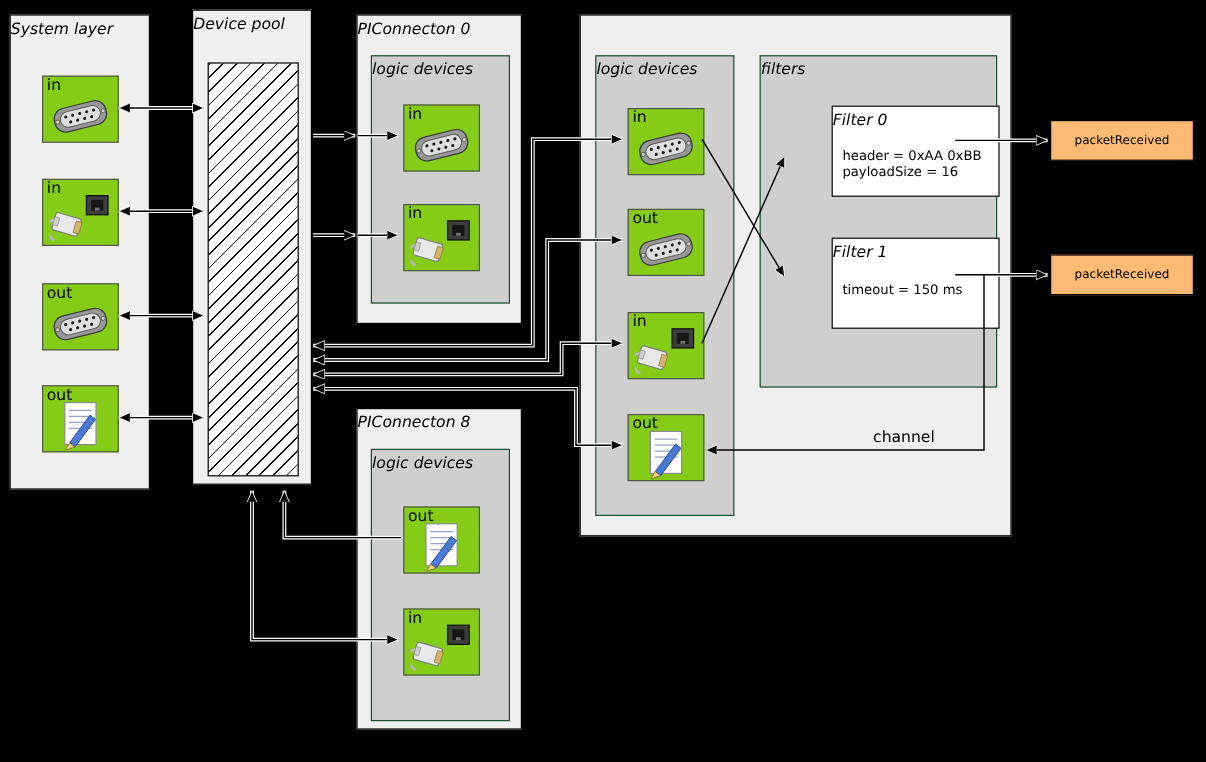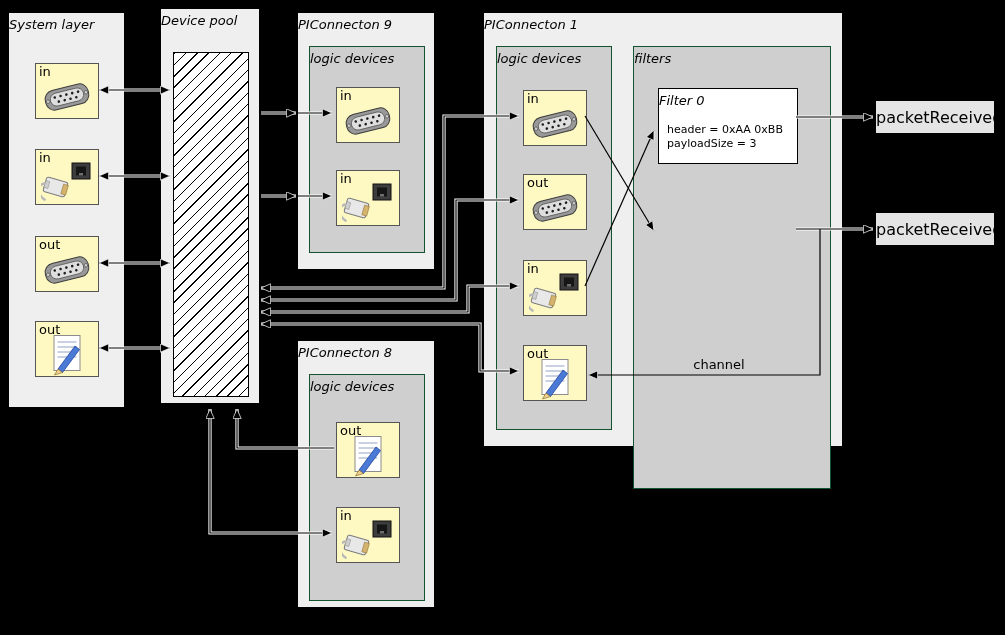--- a/index.html
+++ b/index.html
@@ -1,30 +1,30 @@
 <!DOCTYPE html>
 <html><head>
 <meta charset="utf-8">
 <style>
   html,body{margin:0;padding:0;background:#000;}
   .canvas{position:relative;width:1005px;height:635px;background:#000;
           font-family:"DejaVu Sans","Liberation Sans",sans-serif;color:#000;overflow:hidden;}
   .box{position:absolute;background:#efefef;border:1px solid #000;box-sizing:border-box;}
   .inner{position:absolute;background:#cfcfcf;border:1px solid #14532d;box-sizing:border-box;}
   .title{position:absolute;left:0;right:0;top:4px;text-align:left;font-size:13px;white-space:nowrap;font-style:italic;}
-  .tile{position:absolute;width:64px;height:56px;background:#fef9c3;border:1px solid #555;box-sizing:border-box;padding-left:48px;}
+  .tile{position:absolute;width:64px;height:56px;background:#84cc16;border:1px solid #555;box-sizing:border-box;padding-left:48px;}
   .tile-label{position:absolute;left:3px;top:0;font-size:13px;line-height:15px;}
   .tile-icon{position:absolute;left:4px;top:12px;width:54px;height:42px;}
   .hatch{position:absolute;border:1px solid #000;box-sizing:border-box;
          background:repeating-linear-gradient(135deg,#000 0px,#000 1px,#fff 1px,#fff 8px);}
-  .filter{position:absolute;background:#fff;border:1px solid #000;box-sizing:border-box;}
+  .filter{position:absolute;background:#fff;border:1px solid #000;box-sizing:border-box;margin-left:35px;}
   .filter-line{position:absolute;left:8px;font-size:11px;white-space:nowrap;text-align:center;}
-  .packet{position:absolute;width:120px;height:34px;background:#e5e5e5;border:1px solid #000;
-          box-sizing:border-box;display:flex;align-items:center;justify-content:flex-start;font-size:16px;}
-  .channel{position:absolute;font-size:13px;text-align:center;}
+  .packet{position:absolute;width:120px;height:34px;background:#fdba74;border:1px solid #000;
+          box-sizing:border-box;display:flex;align-items:center;justify-content:center;font-size:10px;}
+  .channel{position:absolute;font-size:13px;text-align:right;}
   #edge-layer{position:absolute;left:0;top:0;pointer-events:none;}
   .defs{position:absolute;width:0;height:0;overflow:hidden;}
 </style>
 </head>
 <body>
 
 <div class="canvas">
 
   <svg class="defs" aria-hidden="true">
     <symbol id="sym-serial" viewBox="0 0 52 42">
@@ -93,21 +93,21 @@
       <span class="tile-label">out</span>
     </div>
   </div>
 
   <div class="box" style="left:160px;top:8px;width:100px;height:396px">
     <div class="title">Device pool</div>
     <div class="hatch" style="left:12px;top:43px;width:76px;height:345px"></div>
   </div>
 
   <div class="box" style="left:297px;top:12px;width:138px;height:258px">
-    <div class="title">PIConnecton 9</div>
+    <div class="title">PIConnecton 0</div>
     <div class="inner" style="left:11px;top:33px;width:116px;height:207px">
       <div class="title">logic devices</div>
       <div class="tile" style="left:26px;top:40px">
         <svg class="tile-icon" viewBox="0 0 52 42">
             <use href="#sym-serial"></use>
           </svg>
         <span class="tile-label">in</span>
       </div>
       <div class="tile" style="left:26px;top:123px">
         <svg class="tile-icon" viewBox="0 0 52 42">
@@ -131,21 +131,20 @@
       <div class="tile" style="left:26px;top:132px">
         <svg class="tile-icon" viewBox="0 0 52 42">
             <use href="#sym-ethernet"></use>
           </svg>
         <span class="tile-label">in</span>
       </div>
     </div>
   </div>
 
   <div class="box" style="left:483px;top:12px;width:360px;height:435px">
-    <div class="title">PIConnecton 1</div>
 
     <div class="inner" style="left:12px;top:33px;width:116px;height:384px">
       <div class="title">logic devices</div>
       <div class="tile" style="left:26px;top:43px">
         <svg class="tile-icon" viewBox="0 0 52 42">
             <use href="#sym-serial"></use>
           </svg>
         <span class="tile-label">in</span>
       </div>
       <div class="tile" style="left:26px;top:127px">
@@ -161,29 +160,33 @@
         <span class="tile-label">in</span>
       </div>
       <div class="tile" style="left:26px;top:298px">
         <svg class="tile-icon" viewBox="0 0 52 42">
             <use href="#sym-notepad"></use>
           </svg>
         <span class="tile-label">out</span>
       </div>
     </div>
 
-    <div class="inner" style="left:149px;top:33px;width:198px;height:443px">
+    <div class="inner" style="left:149px;top:33px;width:198px;height:277px">
       <div class="title">filters</div>
 
       <div class="filter" style="left:24px;top:41px;width:140px;height:76px">
         <div class="title">Filter 0</div>
         <span class="filter-line" style="top:34px">header = 0xAA 0xBB</span>
-        <span class="filter-line" style="top:48px">payloadSize = 3</span>
-      </div>
-
+        <span class="filter-line" style="top:48px">payloadSize = 16</span>
+      </div>
+
+      <div class="filter" style="left:24px;top:151px;width:140px;height:76px">
+        <div class="title">Filter 1</div>
+        <span class="filter-line" style="top:36px">timeout = 150 ms</span>
+      </div>
 
       <div class="channel" style="left:25px;top:310px;width:120px">channel</div>
     </div>
   </div>
 
   <div class="packet" style="left:875px;top:100px">
     <span>packetReceived</span>
   </div>
   <div class="packet" style="left:875px;top:212px">
     <span>packetReceived</span>

